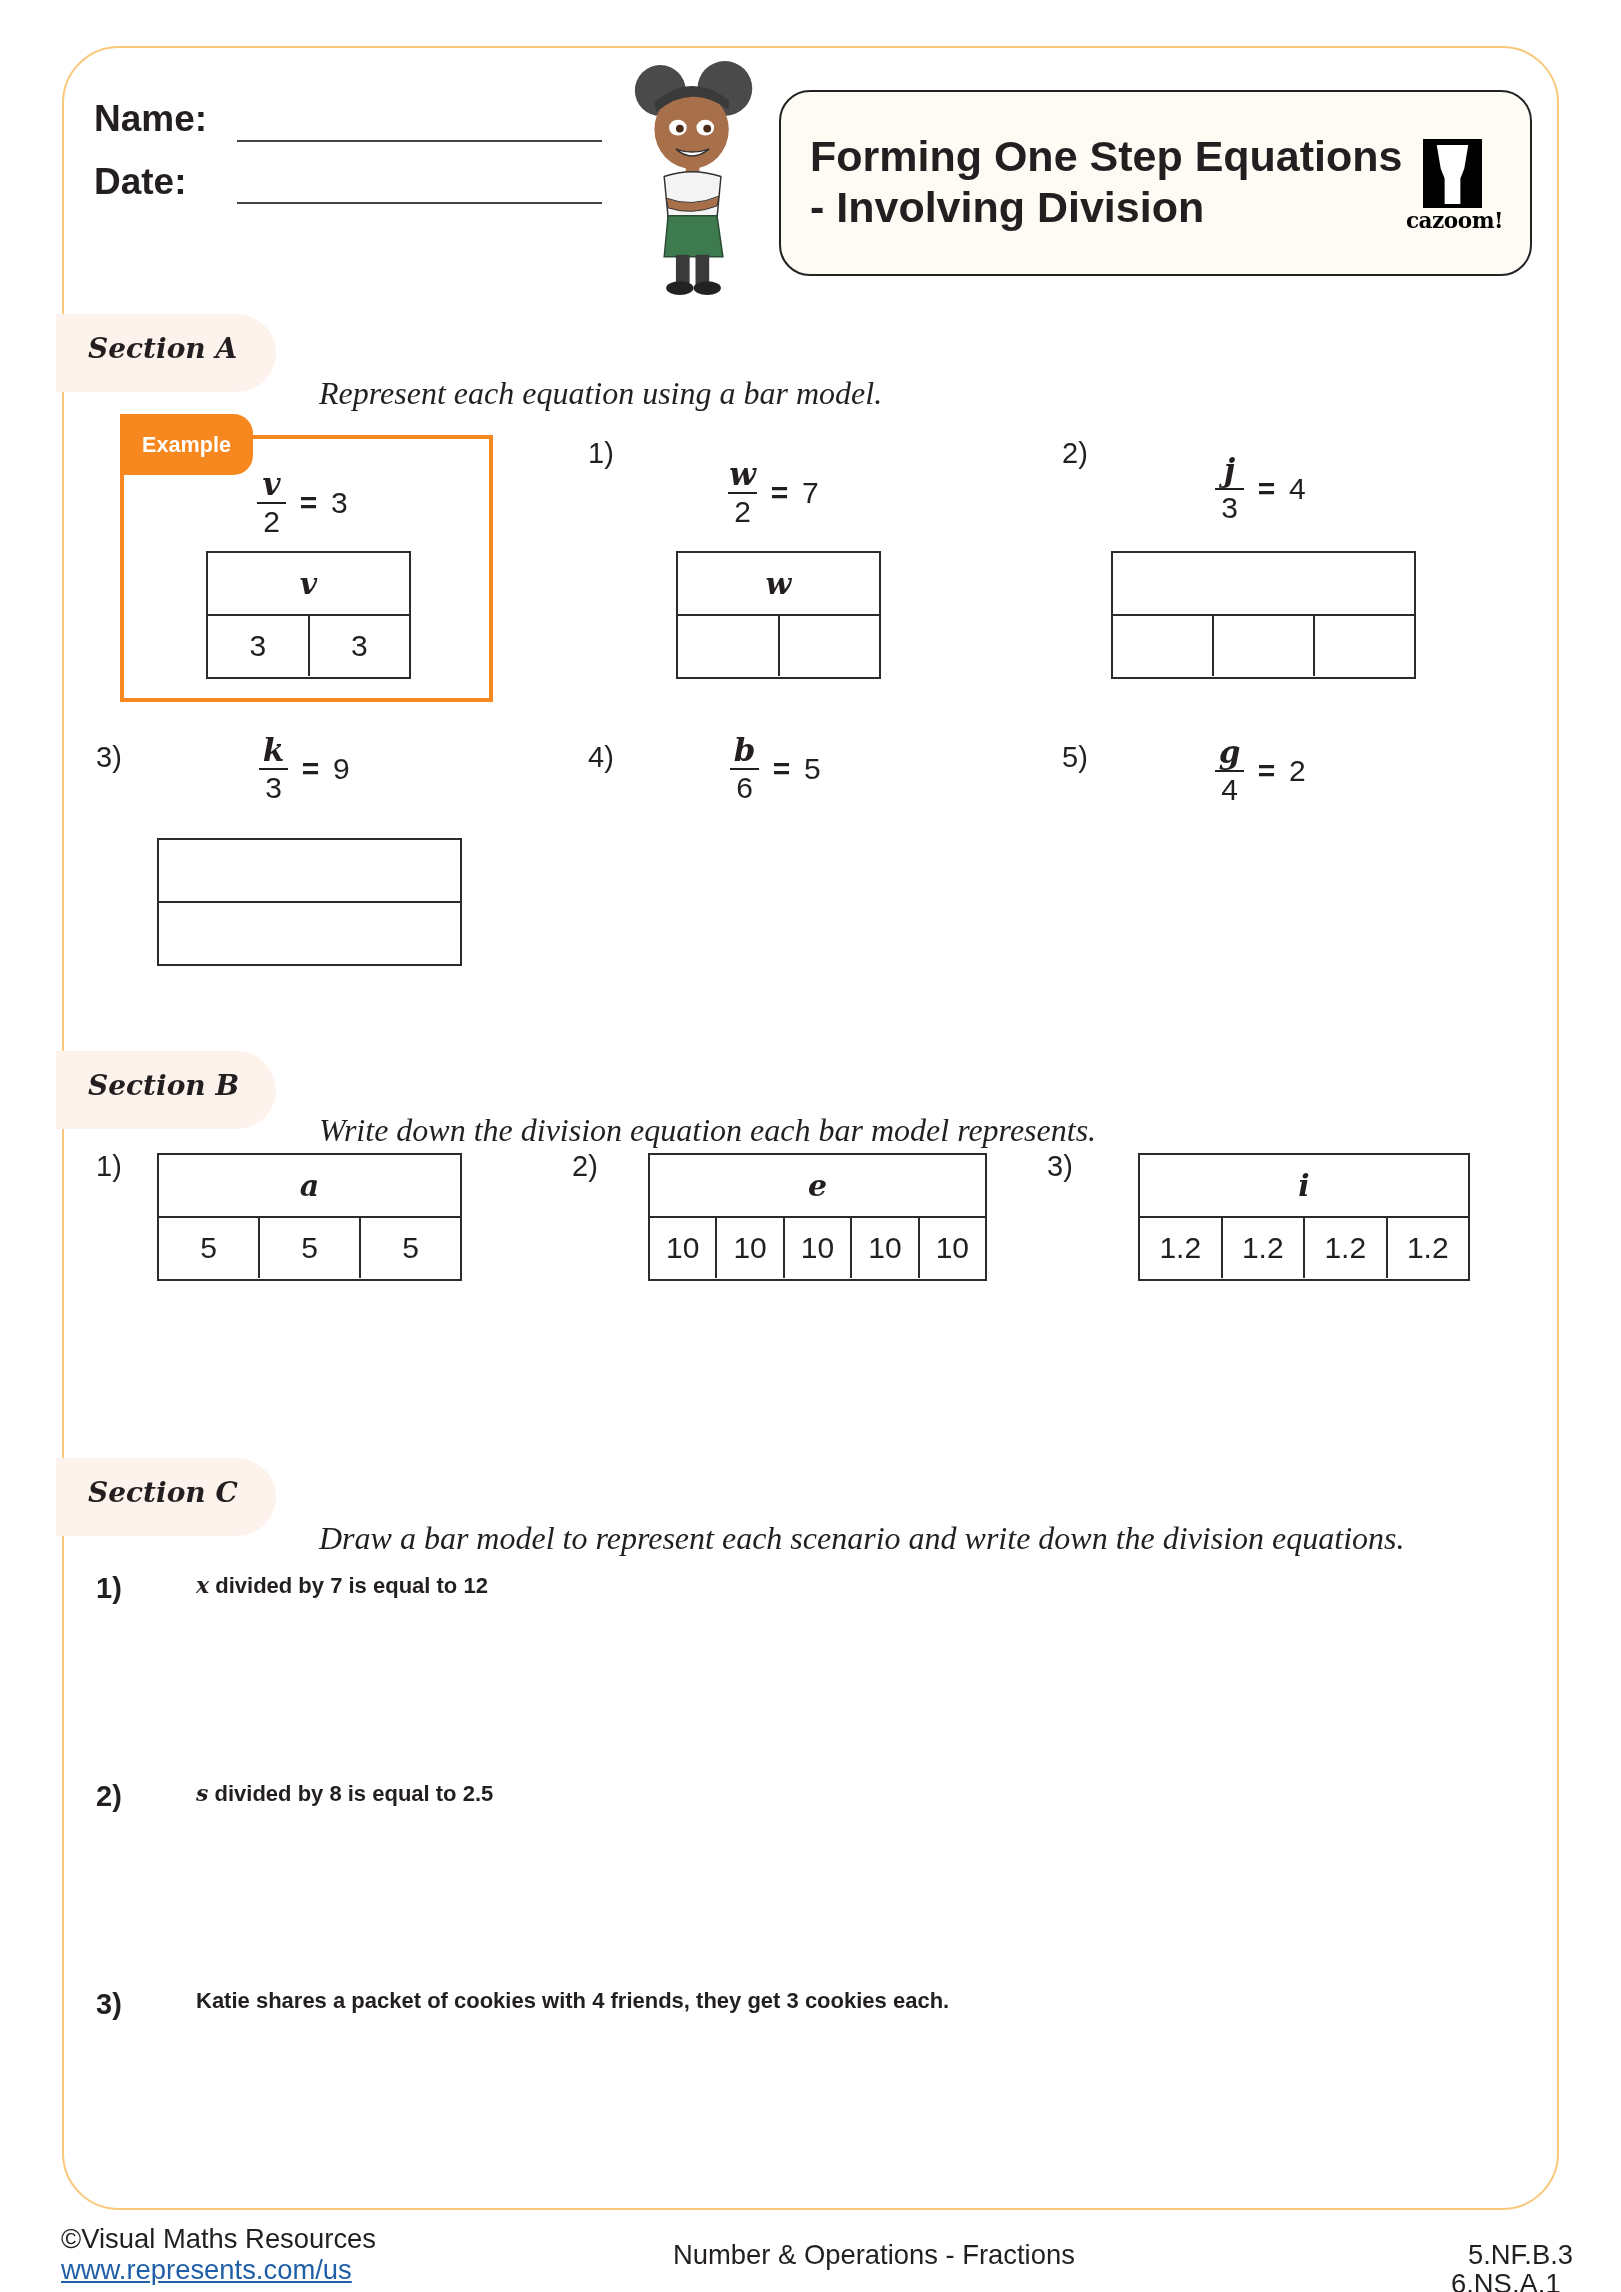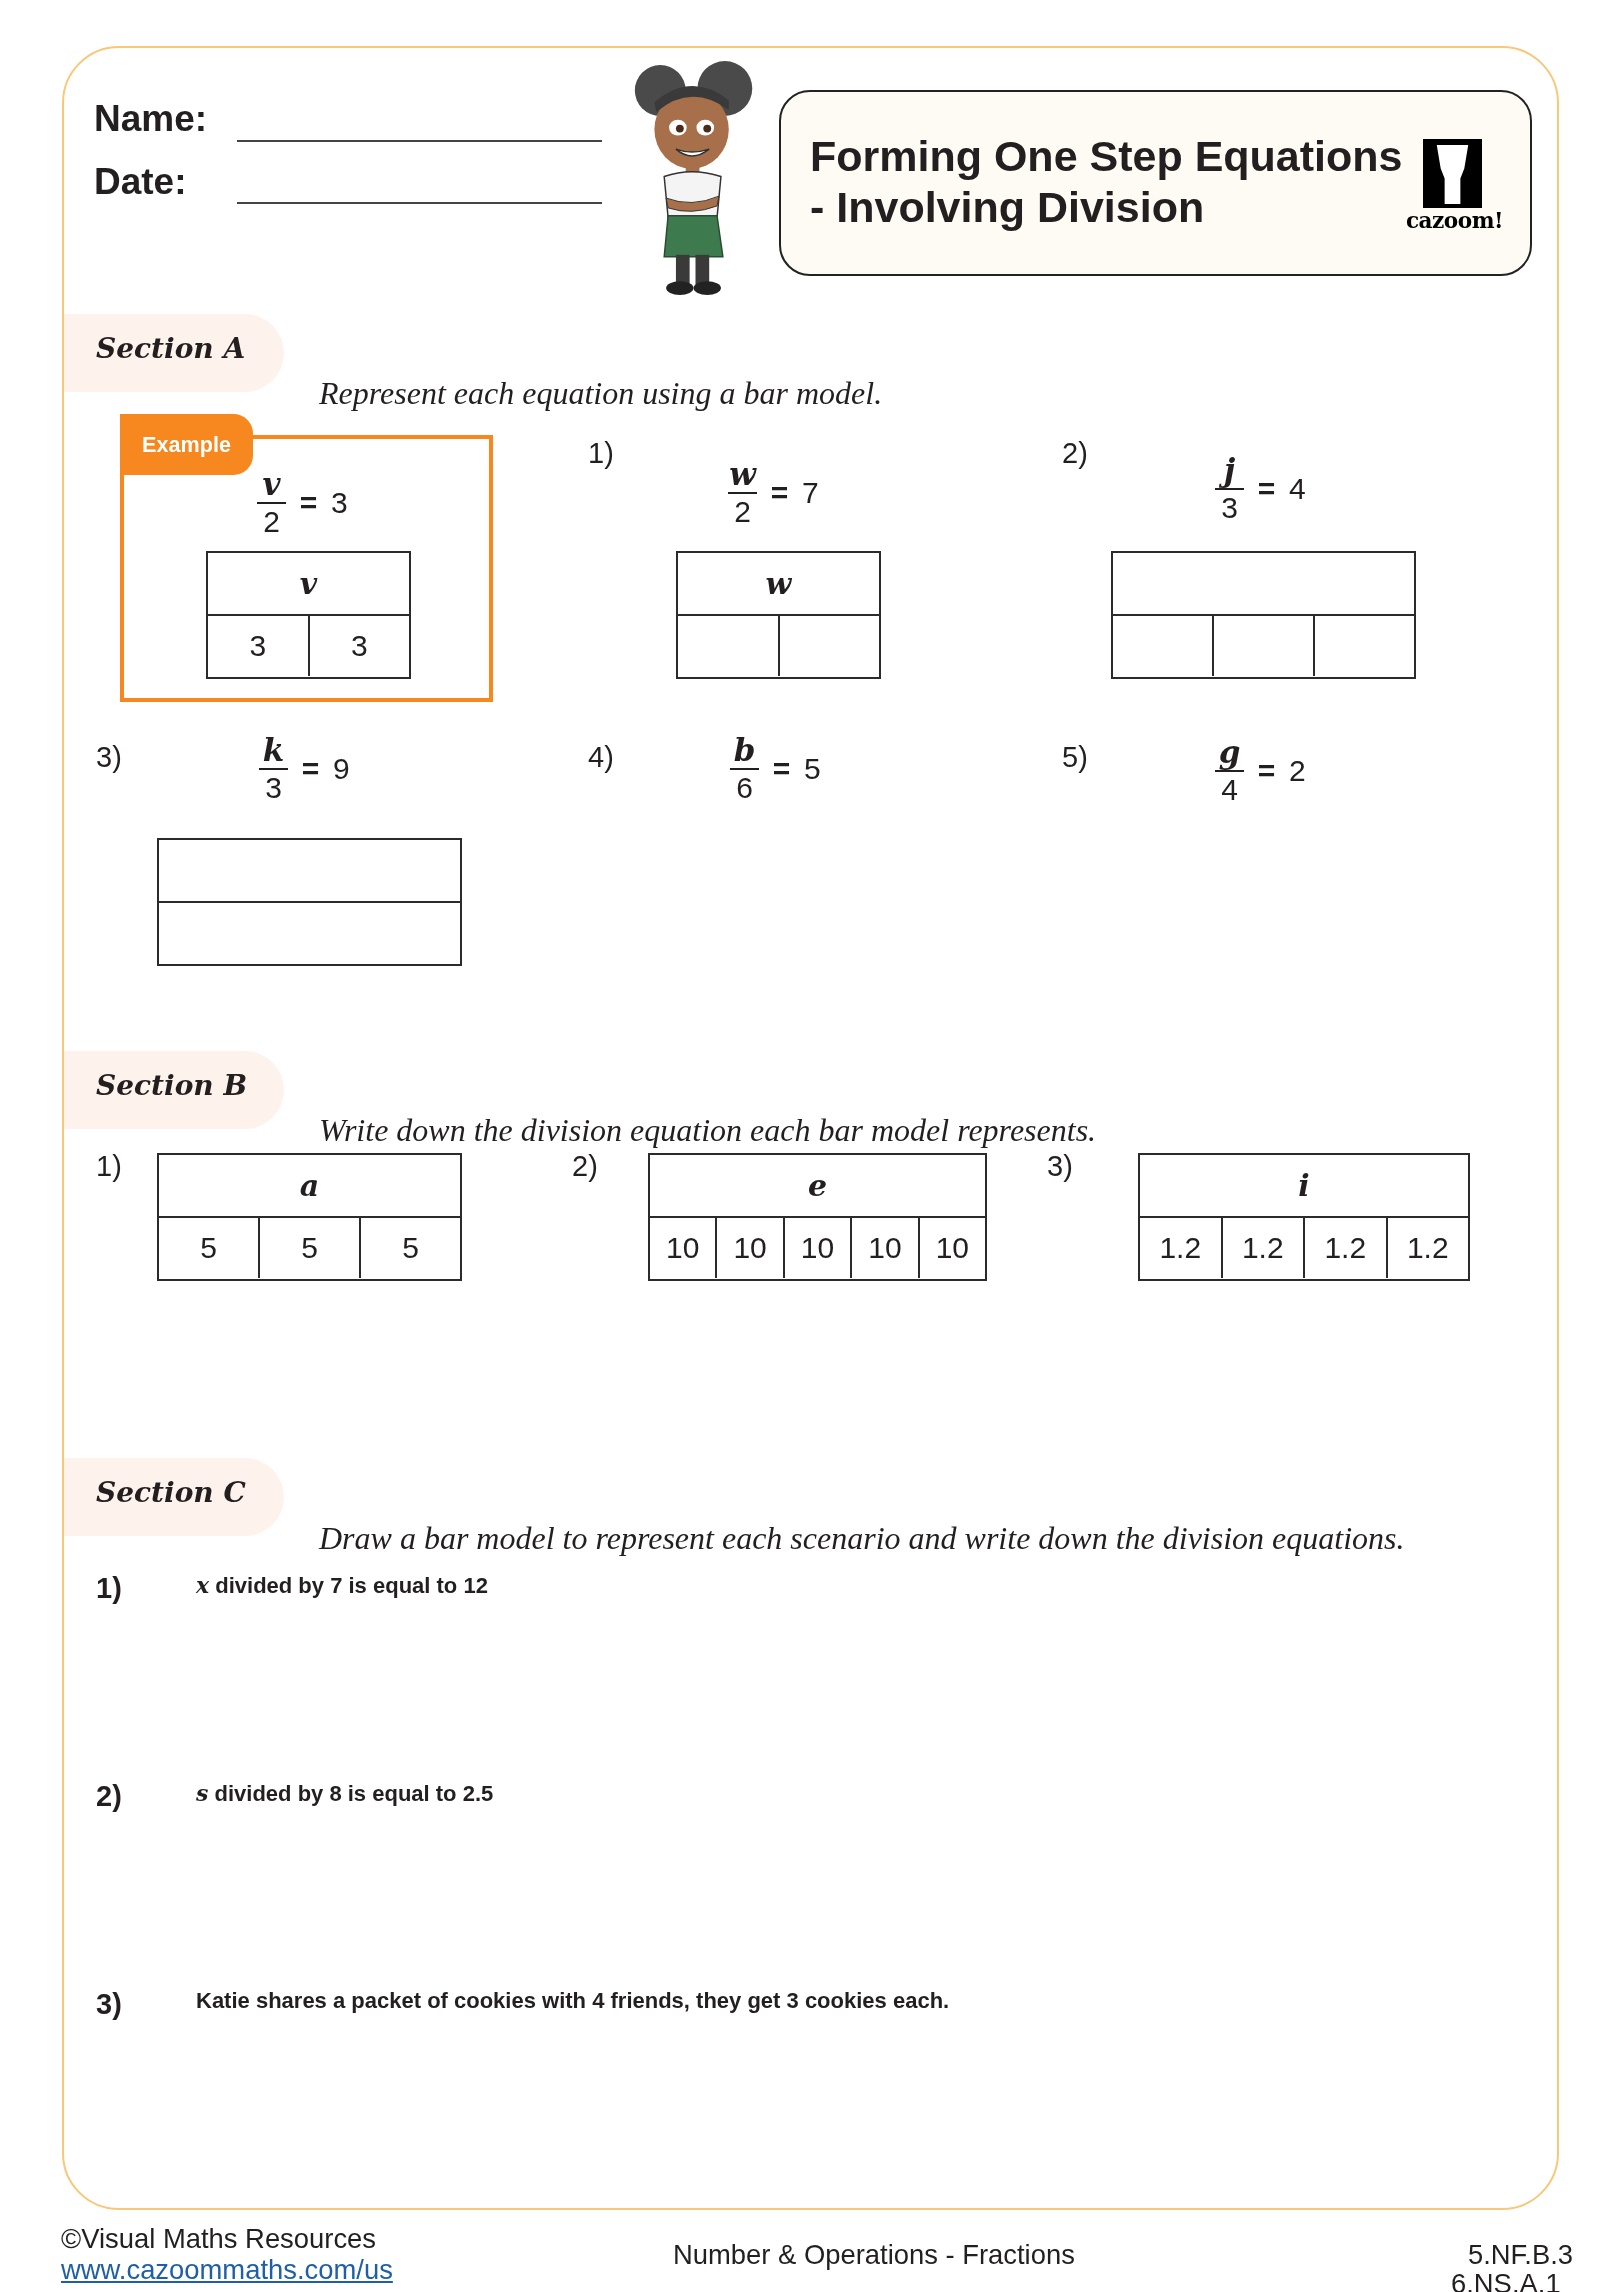--- a/index.html
+++ b/index.html
@@ -9,21 +9,21 @@
   .frame { position: absolute; left: 62px; top: 46px; width: 1497px; height: 2164px;
            border: 2.9px solid #f8c87a; border-radius: 57px; box-sizing: border-box; }
   .lbl { font-size: 37px; font-weight: bold; }
   .line { position: absolute; height: 0; border-top: 2.5px solid #444; }
   .titlebox { position: absolute; left: 779px; top: 90px; width: 753px; height: 186px;
               background: #fefbf4; border: 2.9px solid #222; border-radius: 31px; box-sizing: border-box; }
   .title { position: absolute; left: 29px; top: 39px; font-size: 43px; font-weight: bold; line-height: 51px; color: #231f20; }
   .logo-sq { position: absolute; left: 642px; top: 47px; width: 59px; height: 69px; background: #000; }
   .logo-txt { position: absolute; left: 617px; top: 116px; width: 113px; text-align: center;
               font-family: "DejaVu Serif", serif; font-weight: bold; font-size: 21.6px; color: #000; letter-spacing: -0.5px; }
-  .pill { position: absolute; left: 64px; height: 78px; width: 220px; background: #fdf3ec;
+  .pill { position: absolute; left: 56px; height: 78px; width: 220px; background: #fdf3ec;
           border-radius: 0 39px 39px 0; }
   .pill span { position: absolute; left: 32px; top: 17.6px; font-family: "DejaVu Serif", serif;
                font-style: italic; font-weight: bold; font-size: 28px; color: #231f20; }
   .instr { position: absolute; font-family: "Liberation Serif", serif; font-style: italic; font-size: 32px; color: #231f20; margin-top: 40px; }
   .qnum { position: absolute; font-size: 29px; color: #231f20; }
   .eq { position: absolute; display: flex; align-items: center; font-size: 30px; }
   .frac { display: inline-flex; flex-direction: column; align-items: center; margin-right: 13.7px; }
   .frac .num { font-family: "DejaVu Serif", serif; font-style: italic; font-weight: bold; font-size: 31px; line-height: 31px; }
   .frac .bar { width: 29px; border-top: 2.9px solid #231f20; margin: 2px 0 2px; }
   .frac .den { font-size: 30px; line-height: 31px; }
@@ -234,17 +234,17 @@
 <div class="qnum" style="left:96px; top:1572px; font-weight:bold;">1)</div>
 <div class="ctext" style="left:196px; top:1572px;"><i>x</i><span> divided by 7 is equal to 12</span></div>
 
 <div class="qnum" style="left:96px; top:1780px; font-weight:bold;">2)</div>
 <div class="ctext" style="left:196px; top:1780px;"><i>s</i><span> divided by 8 is equal to 2.5</span></div>
 
 <div class="qnum" style="left:96px; top:1988px; font-weight:bold;">3)</div>
 <div class="ctext" style="left:196px; top:1988px;text-align:right;">Katie shares a packet of cookies with 4 friends, they get 3 cookies each.</div>
 
 <div class="foot" style="left:61px; top:2223px;">©Visual Maths Resources</div>
-<div class="foot" style="left:61px; top:2254px;"><a>www.cazoommaths.com/us</a></div>
+<div class="foot" style="left:61px; top:2254px;"><a>www.represents.com/us</a></div>
 <div class="foot" style="left:673px; top:2239px;">Number &amp; Operations - Fractions</div>
 <div class="foot" style="left:1451px; top:2239px;margin-left:17px;">5.NF.B.3</div>
 <div class="foot" style="left:1451px; top:2268px;">6.NS.A.1</div>
 
 
 </body></html>

